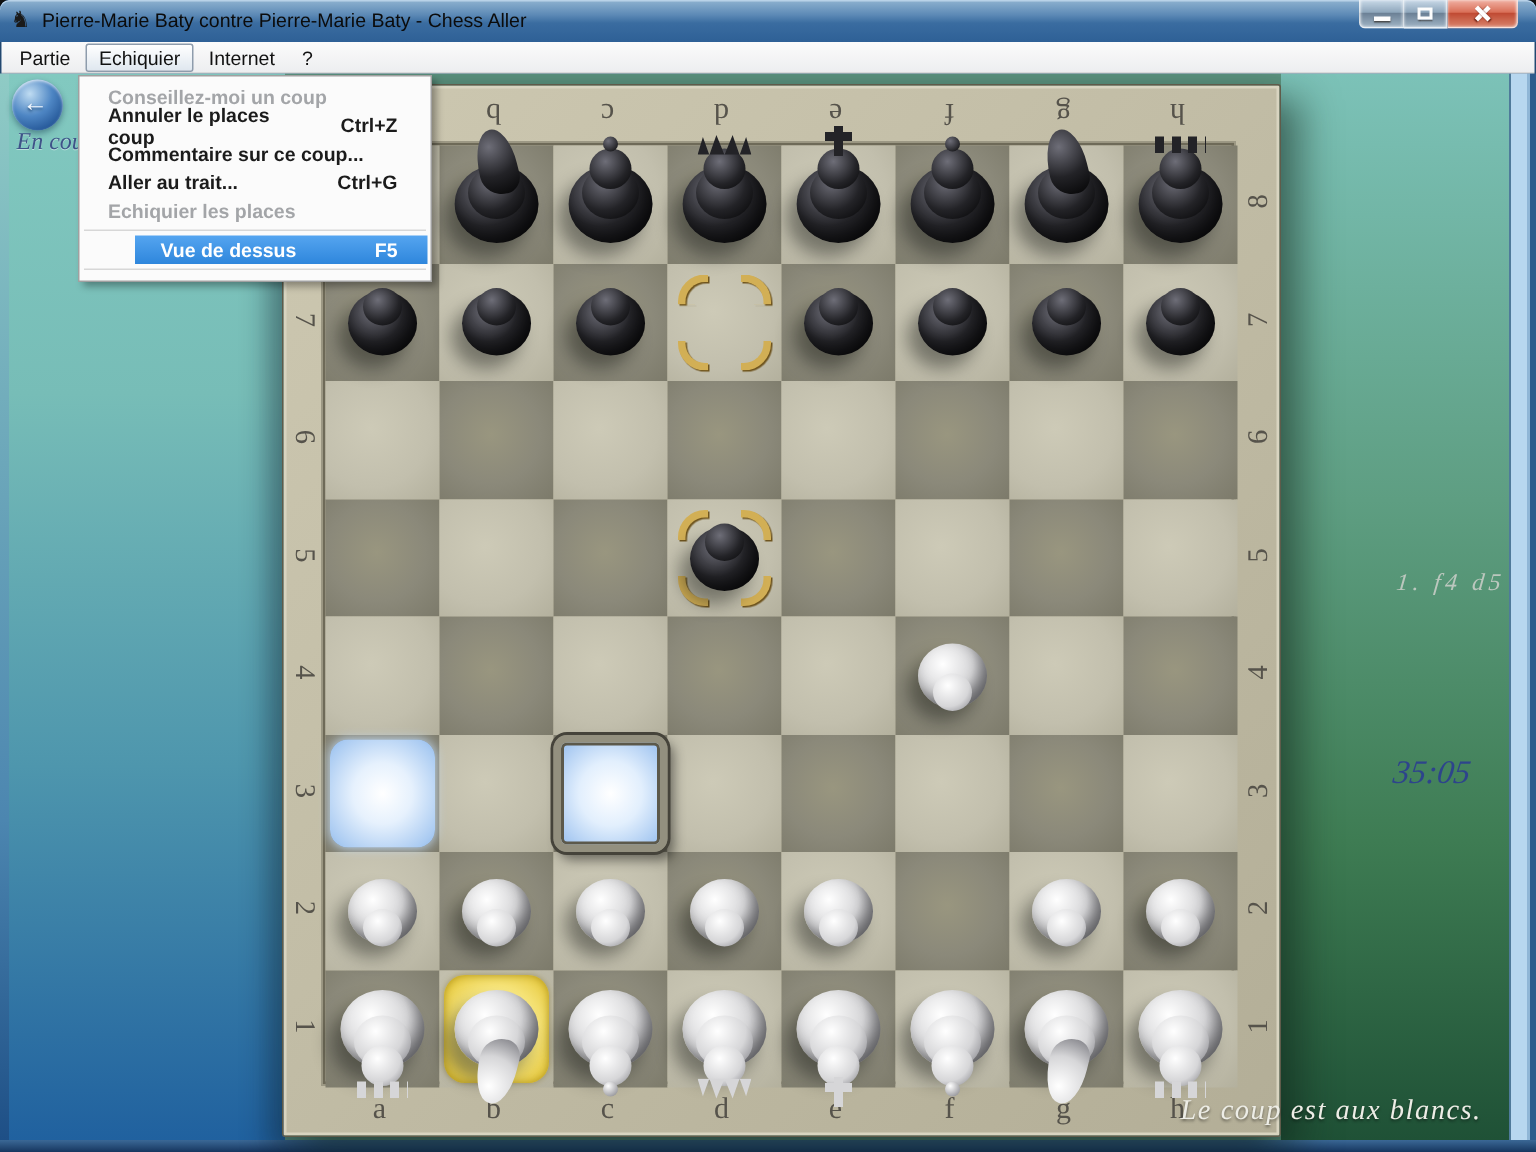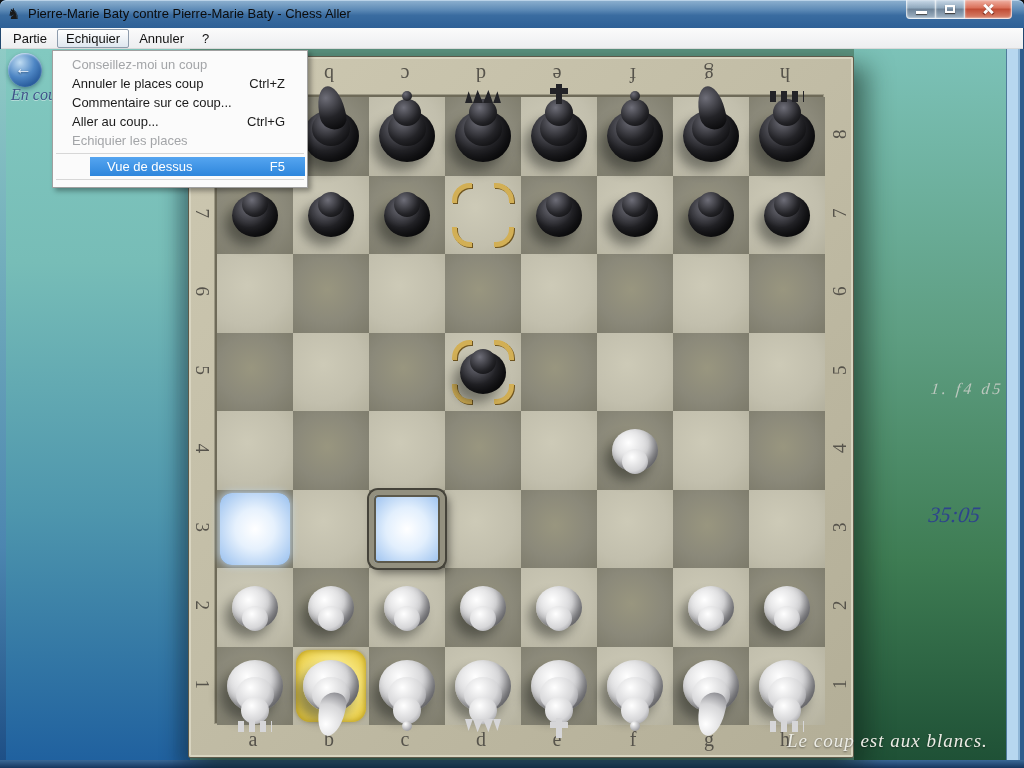--- a/index.html
+++ b/index.html
@@ -120,22 +120,22 @@
     clip-path:polygon(0 100%,10% 15%,22% 100%,35% 5%,50% 100%,65% 5%,78% 100%,90% 15%,100% 100%);
     transform:translateY(calc(var(--dir) * -40px)) scaleY(var(--dir));}
   .cross{width:6px;height:20px;margin:-10px 0 0 -3px;background:var(--mid);
     transform:translateY(calc(var(--dir) * -42px));}
   .cross::after{content:"";position:absolute;left:-6px;top:4px;width:18px;height:6px;background:var(--mid);}
   .tip{width:10px;height:10px;margin:-5px 0 0 -5px;border-radius:50%;
     background:radial-gradient(circle at 35% 30%,var(--hi),var(--lo));
     transform:translateY(calc(var(--dir) * -40px));}
 
   
-  #echiquier-menu{position:absolute;left:52px;top:50px;width:256px;z-index:90;background:#FBFBFB;
-    border:1px solid #A0A0A0;box-shadow:3px 3px 5px rgba(0,0,0,.35);padding:4px 0;}
+  #echiquier-menu{position:absolute;left:52px;top:50px;width:236px;z-index:90;background:#FBFBFB;
+    border:1px solid #A0A0A0;box-shadow:3px 3px 5px rgba(0,0,0,.35);padding:4px 0;font-weight:bold;}
   .mrow{height:19px;display:flex;justify-content:space-between;align-items:center;
     padding:0 20px 0 17px;font-size:13px;color:#1B1B1B;margin:0 2px;}
   .mrow .sc{margin-left:18px;}
   .mrow.disabled{color:#A3A5A8;}
   .mrow.selected{background:linear-gradient(180deg,#55A5F0,#2E86DC);color:#FFFFFF;margin-left:37px;}
   .msep{height:1px;background:#D7D7D7;margin:3px 3px;}
 </style>
 </head>
 <body>
 
@@ -435,21 +435,21 @@
       </div>
       <div class="mrow">
         <span>Annuler le places coup</span>
         <span class="sc">Ctrl+Z</span>
       </div>
       <div class="mrow">
         <span>Commentaire sur ce coup...</span>
         <span class="sc"></span>
       </div>
       <div class="mrow">
-        <span>Aller au coup...</span>
+        <span>Aller au trait...</span>
         <span class="sc">Ctrl+G</span>
       </div>
       <div class="mrow disabled">
         <span>Echiquier les places</span>
         <span class="sc"></span>
       </div>
       <div class="msep"></div>
       <div class="mrow selected">
         <span>Vue de dessus</span>
         <span class="sc">F5</span>
@@ -468,17 +468,17 @@
           <i></i>
         </div>
       <div class="capbtn" id="btn-close">
           <i></i>
         </div>
     </div>
   </div>
   <div id="menubar">
       <div class="mitem">Partie</div>
       <div class="mitem active">Echiquier</div>
-      <div class="mitem">Annuler</div>
+      <div class="mitem">Internet</div>
       <div class="mitem">?</div>
     </div>
 
 </div>
 
 </body></html>

